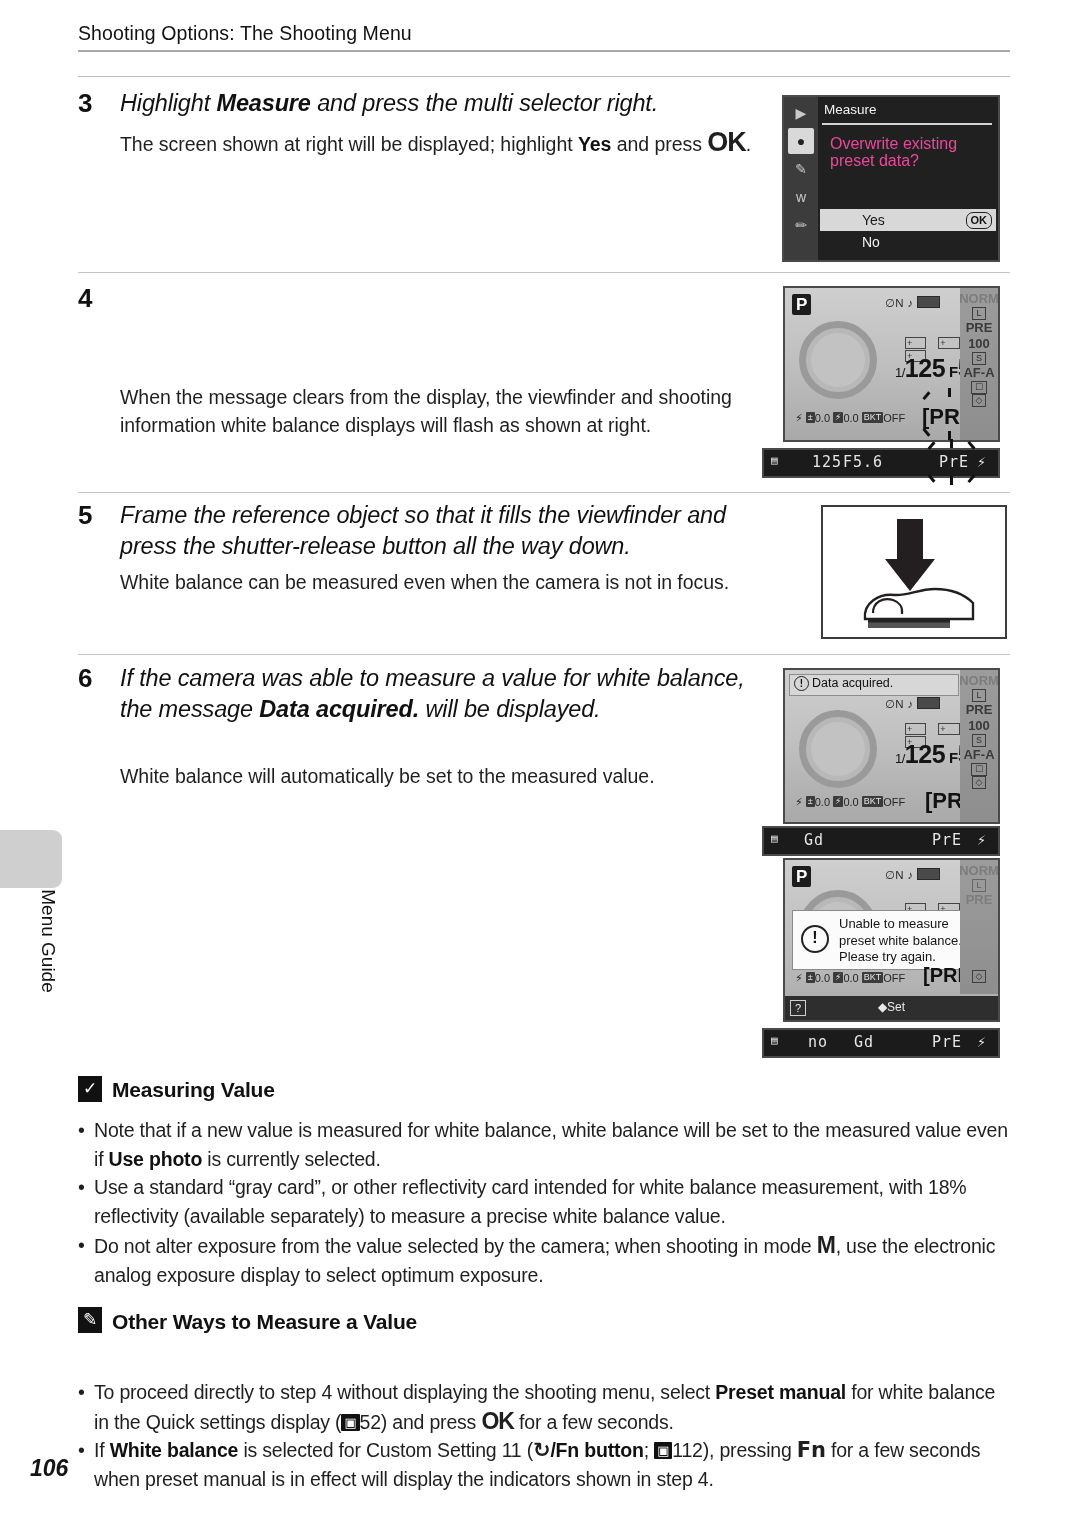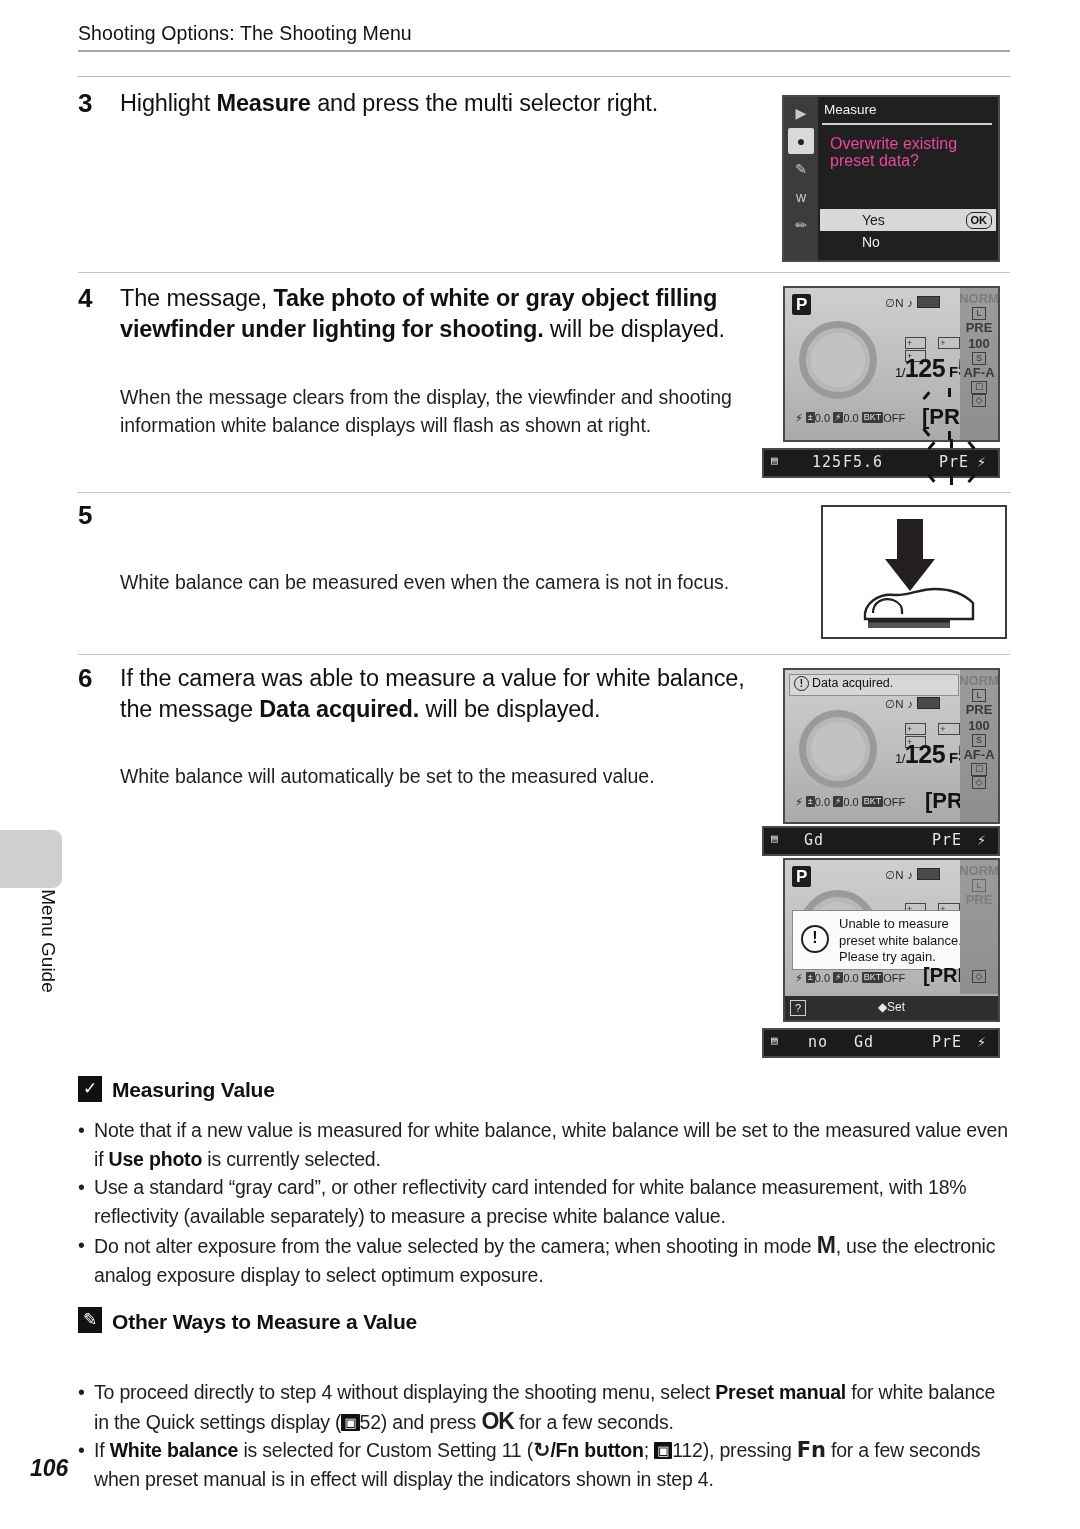--- a/index.html
+++ b/index.html
@@ -37,21 +37,21 @@
   .folio{
     position:absolute;left:30px;top:1455px;
     font-size:23px;font-style:italic;font-weight:bold;color:#141414;
   }
   .stepnum{
     position:absolute;left:78px;width:34px;text-align:left;
     font-size:26px;font-weight:bold;color:#111;
   }
   .stephead{
     position:absolute;left:120px;width:640px;
-    font-size:23.5px;line-height:31px;color:#111;letter-spacing:-.15px;
+    font-size:23.5px;line-height:31px;color:#111;letter-spacing:-.15px;font-style:italic;
   }
   .stephead b{font-weight:bold;}
   .stepbody{
     position:absolute;left:120px;width:655px;
     font-size:19.5px;line-height:28px;color:#1f1f1f;letter-spacing:-.05px;
   }
   .stepbody b{font-weight:bold;color:#111;}
   .okglyph{font-size:27px;font-weight:bold;letter-spacing:-1px;}
 
   .rule-step{position:absolute;left:78px;width:932px;height:1px;background:#c4c4c4;}
@@ -190,20 +190,23 @@
   <div class="rule-sub"></div>
 
   <div class="thumbtab"></div>
   <div class="vlabel">Menu Guide</div>
   <div class="folio">106</div>
 
   <div class="stepnum" style="top:88px">3</div>
   <div class="stephead" style="top:88px">
     <span>Highlight </span><b>Measure</b><span> and press the multi selector right.</span>
   </div>
+  <div class="stepbody" style="top:128px">
+    <span>The screen shown at right will be displayed; highlight </span><b>Yes</b><span> and press </span><span class="okglyph">OK</span><span>.</span>
+  </div>
 
   <div class="lcd menuscreen">
     <div class="menu-tabs">
       <div class="mtab">▶</div>
       <div class="mtab sel">●</div>
       <div class="mtab">✎</div>
       <div class="mtab">w</div>
       <div class="mtab">✏</div>
     </div>
     <div class="menu-title">Measure</div>
@@ -211,23 +214,20 @@
     <div class="menu-msg">Overwrite existing preset data?</div>
     <div class="menu-optYes">
       <span class="lbl">Yes</span>
       <span class="okbadge">OK</span>
     </div>
     <div class="menu-optNo">No</div>
   </div>
 
   <div class="rule-step" style="top:272px"></div>
   <div class="stepnum" style="top:283px">4</div>
-  <div class="stephead" style="top:283px">
-    <span>The message, </span><b>Take photo of white or gray object filling viewfinder under lighting for shooting.</b><span> will be displayed.</span>
-  </div>
   <div class="stepbody" style="top:383px">When the message clears from the display, the viewfinder and shooting information white balance displays will flash as shown at right.</div>
 
   <div class="lcd info" style="left:783px;top:286px;width:213px;height:152px;">
     <div class="mode">P</div>
     <div class="toprow">
       <span>∅</span><span>N</span>
       <span>♪</span>
       <span class="batt"><i></i></span>
     </div>
     <div class="dial"></div>
@@ -278,20 +278,21 @@
       <span style="left:186px;top:-11px;"></span>
       <span style="left:206px;top:-9px;transform:rotate(-40deg)"></span>
       <span style="left:166px;top:24px;transform:rotate(-40deg)"></span>
       <span style="left:186px;top:26px;"></span>
       <span style="left:206px;top:24px;transform:rotate(40deg)"></span>
     </div>
   </div>
 
   <div class="rule-step" style="top:492px"></div>
   <div class="stepnum" style="top:500px">5</div>
+  <div class="stephead" style="top:500px">Frame the reference object so that it fills the viewfinder and press the shutter-release button all the way down.</div>
   <div class="stepbody" style="top:568px">White balance can be measured even when the camera is not in focus.</div>
 
   <div class="handbox">
     <svg width="178" height="126" viewBox="0 0 178 126">
       <polygon points="74,12 100,12 100,52 112,52 87,84 62,52 74,52" fill="#231f20"></polygon>
       <path d="M42,112 C40,96 56,86 72,88 C84,89 96,82 112,82 C130,82 142,88 150,96 L150,112 Z" fill="#ffffff" stroke="#231f20" stroke-width="2.4"></path>
       <path d="M50,106 C50,95 60,90 70,93 C76,95 80,100 79,107" fill="none" stroke="#231f20" stroke-width="2.2"></path>
       <rect x="45" y="112" width="82" height="9" fill="#555"></rect>
       <rect x="45" y="112" width="82" height="3.5" fill="#232323"></rect>
     </svg>

